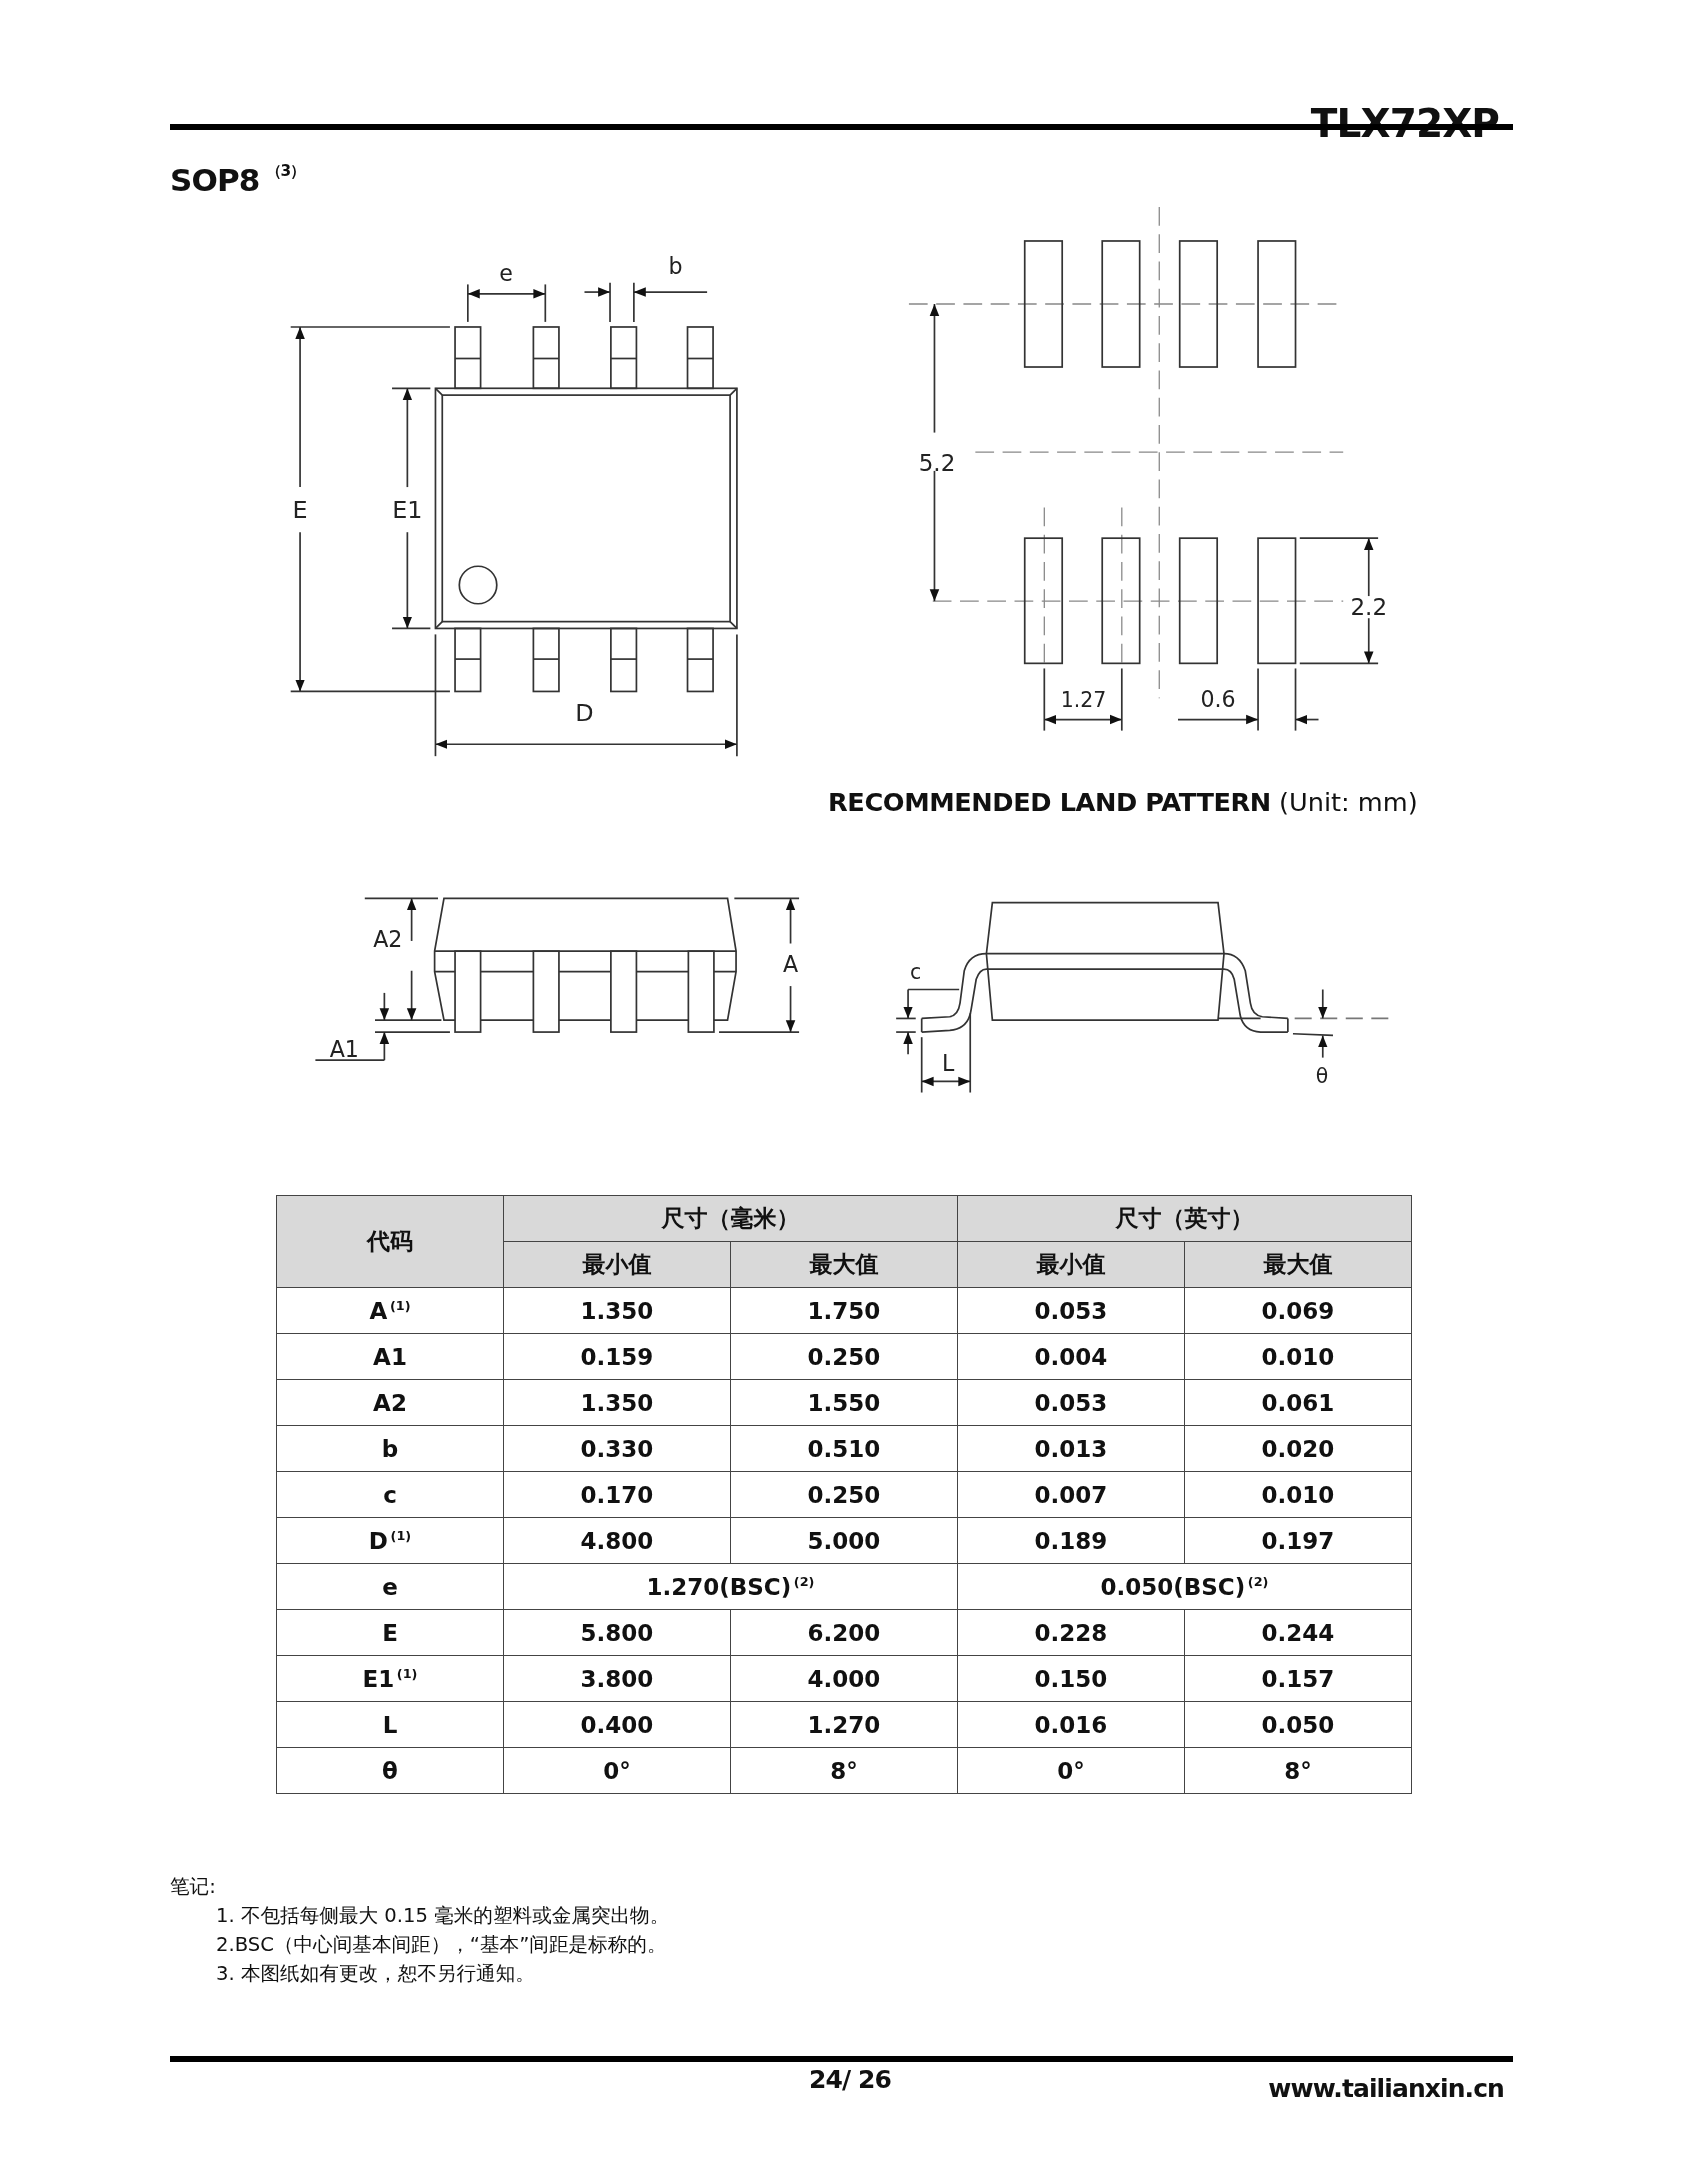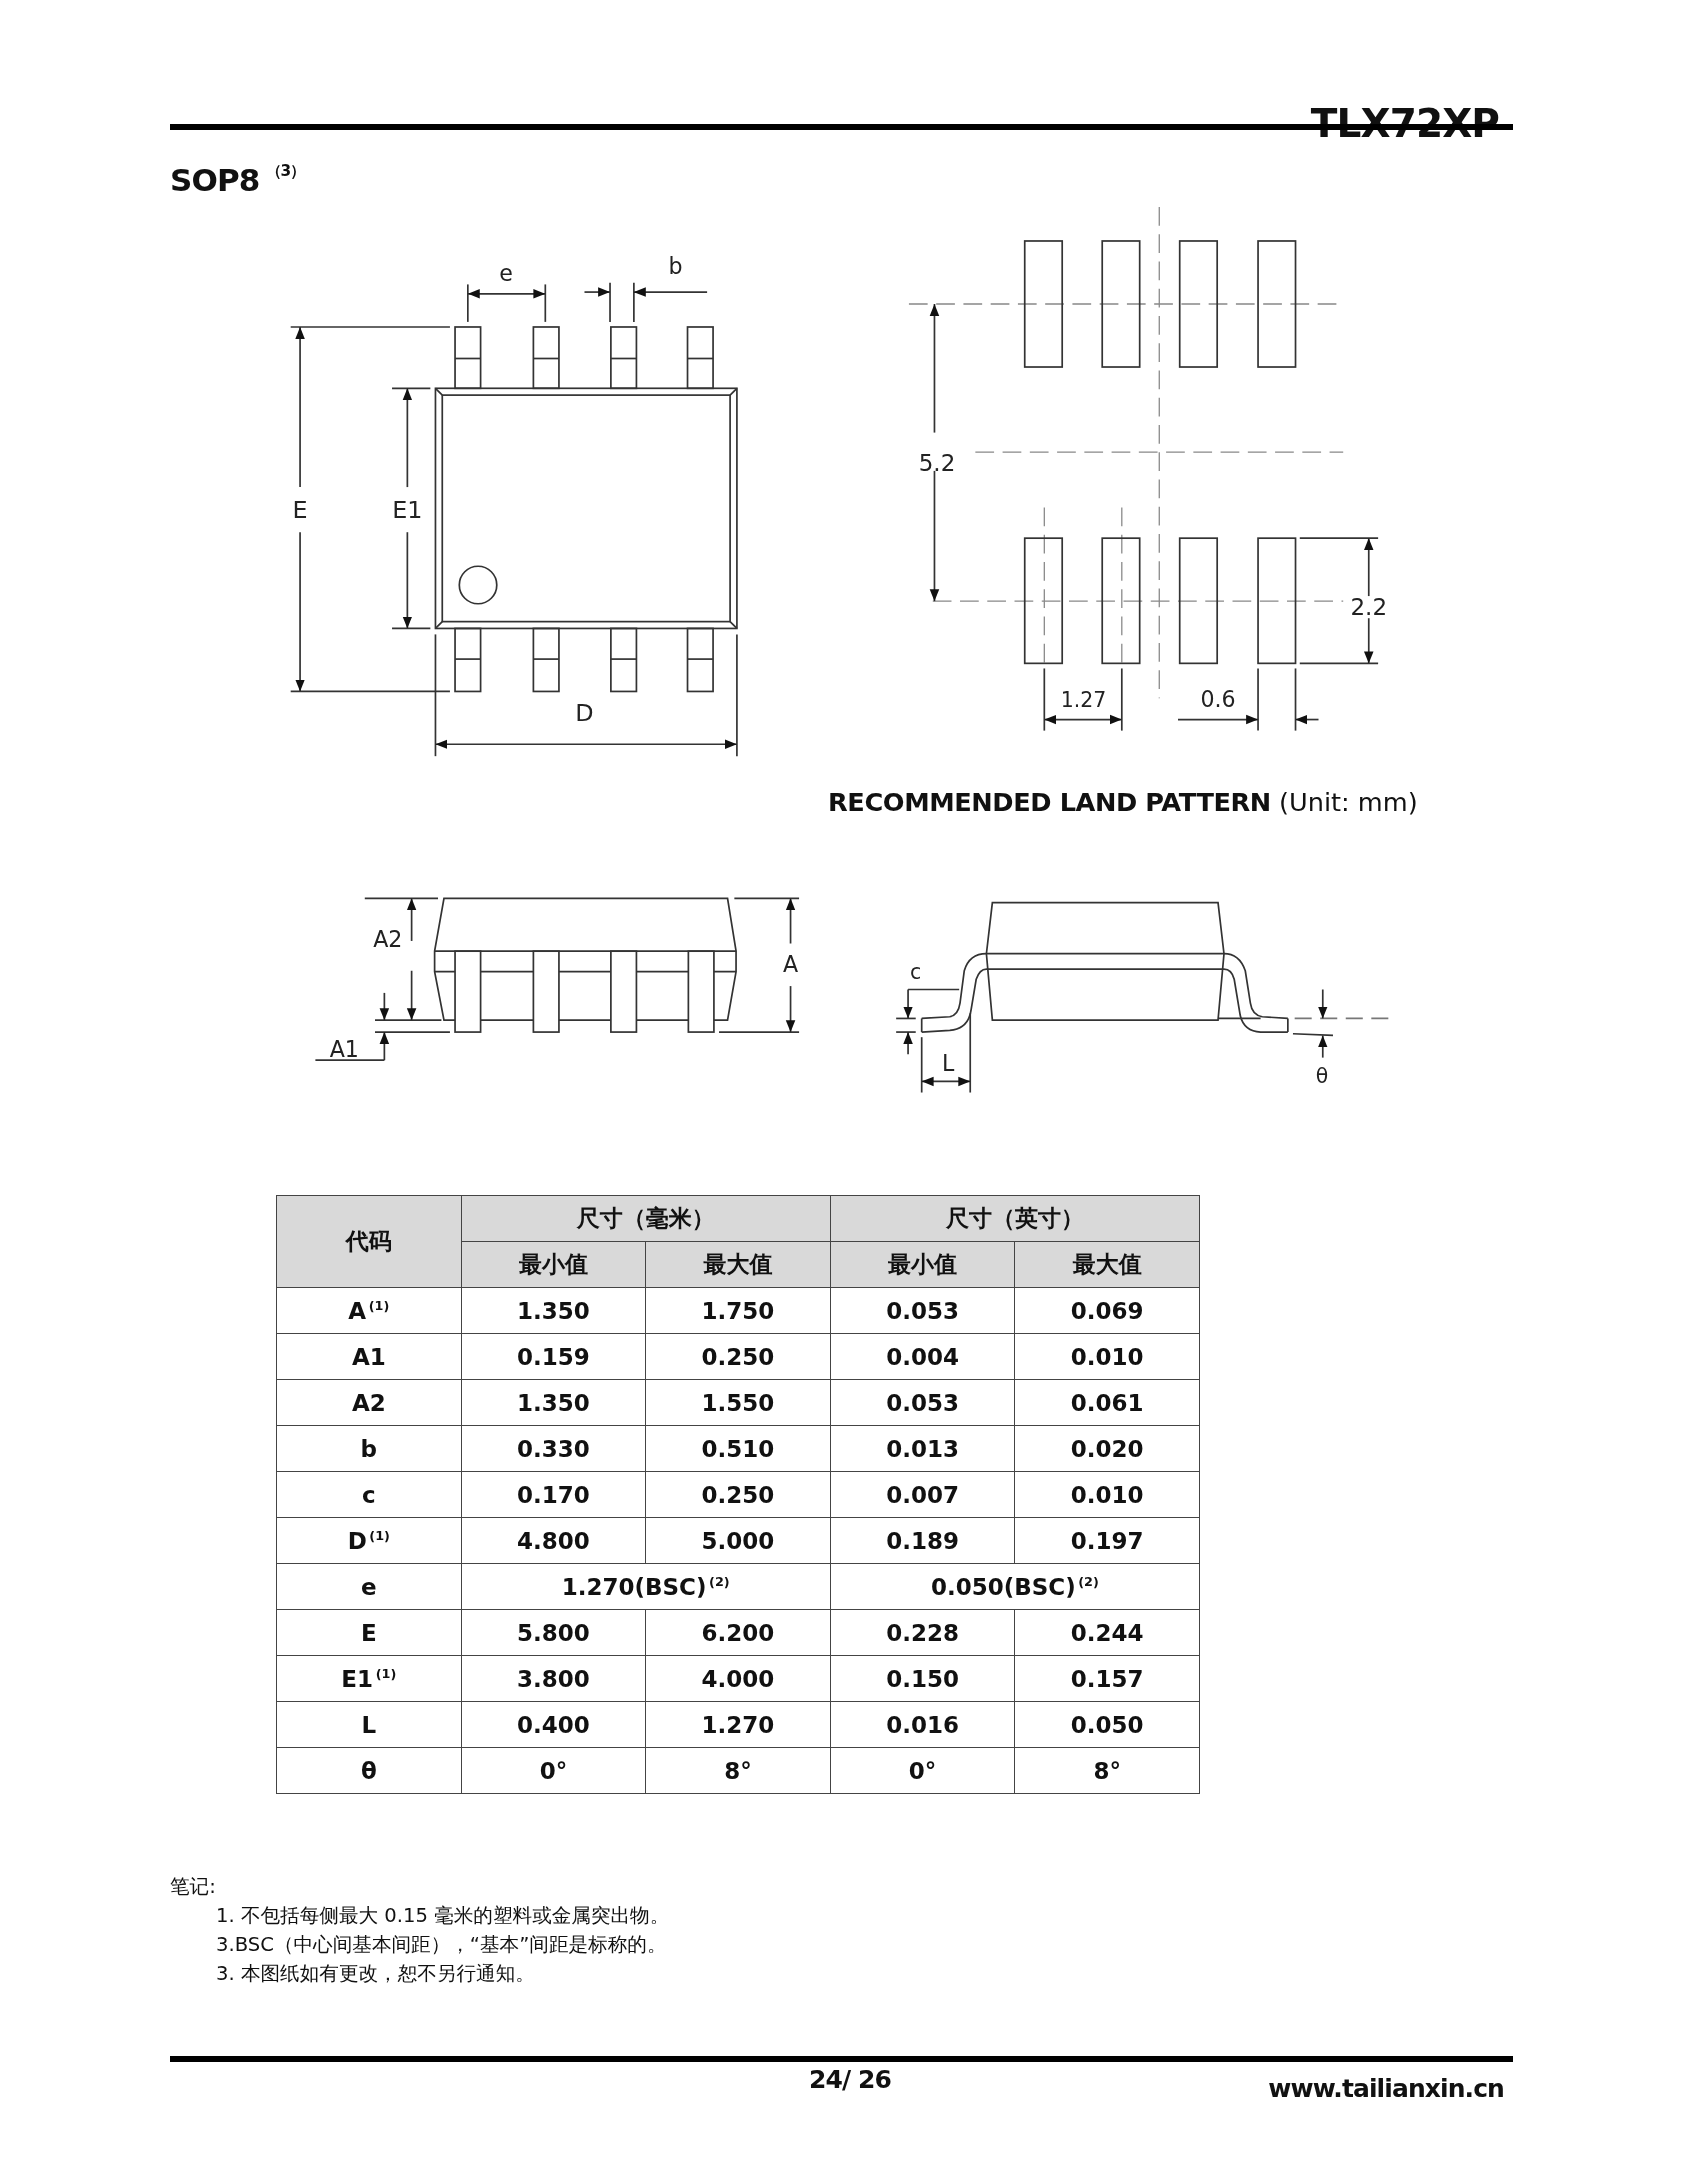--- a/index.html
+++ b/index.html
@@ -7,21 +7,21 @@
          font-family:"DejaVu Sans","Liberation Sans",sans-serif; color:#111; }
   .abs { position:absolute; }
   #doc-title { right:186px; top:78px; font-size:39px; font-weight:bold; letter-spacing:-0.9px;margin-top:23px; }
   #header-rule { left:170px; top:124px; width:1343px; height:6px; background:#000; }
   #section-title { left:170px; top:162px; font-size:31px; font-weight:bold; letter-spacing:-0.9px; }
   #section-title sup { font-size:15.3px; font-weight:bold; position:relative; top:-3.4px; margin-left:6.8px; }
   svg#drawings { position:absolute; left:0; top:0; width:1685px; height:1107px; }
   svg text { font-family:"DejaVu Sans","Liberation Sans",sans-serif; fill:#222; }
   #land-caption { left:828px; top:787px; font-size:25.6px; white-space:nowrap; }
   #land-caption b { font-weight:bold; letter-spacing:-0.4px; }
-  table#dims { position:absolute; left:276px; top:1195px; width:924px; border-collapse:collapse;
+  table#dims { position:absolute; left:276px; top:1195px; width:1136px; border-collapse:collapse;
                font-size:23px; table-layout:fixed; }
   #dims td, #dims th { border:1.7px solid #444; height:45px; text-align:center; padding:0; font-weight:bold; }
   #dims th { background:#d9d9d9; font-weight:bold; font-size:23px; }
   #dims sup { font-size:12.8px; vertical-align:super; margin-left:2.6px; }
   #notes { left:170px; top:1872px; font-size:19.6px; line-height:29px; }
   #notes .item { padding-left:46px; }
   #footer-rule { left:170px; top:2056px; width:1343px; height:6px; background:#000; }
   #page-num { left:809px; top:2065px; font-size:25px; font-weight:bold; letter-spacing:-0.9px; }
   #site-url { right:181px; top:2065px; font-size:25px; font-weight:bold; letter-spacing:-0.9px;margin-top:9px; }
 </style>
@@ -322,20 +322,20 @@
         <td><span>8°</span></td>
         <td><span>0°</span></td>
         <td><span>8°</span></td>
       </tr>
     </tbody>
 </table>
 
 <div id="notes" class="abs">
   <div>笔记:</div>
   <div class="item">1. 不包括每侧最大 0.15 毫米的塑料或金属突出物。</div>
-  <div class="item">3.BSC（中心间基本间距），“基本”间距是标称的。</div>
+  <div class="item">2.BSC（中心间基本间距），“基本”间距是标称的。</div>
   <div class="item">3. 本图纸如有更改，恕不另行通知。</div>
 </div>
 
 <div id="footer-rule" class="abs"></div>
 <div id="page-num" class="abs">24/ 26</div>
 <div id="site-url" class="abs">www.tailianxin.cn</div>
 
 
 </body></html>

